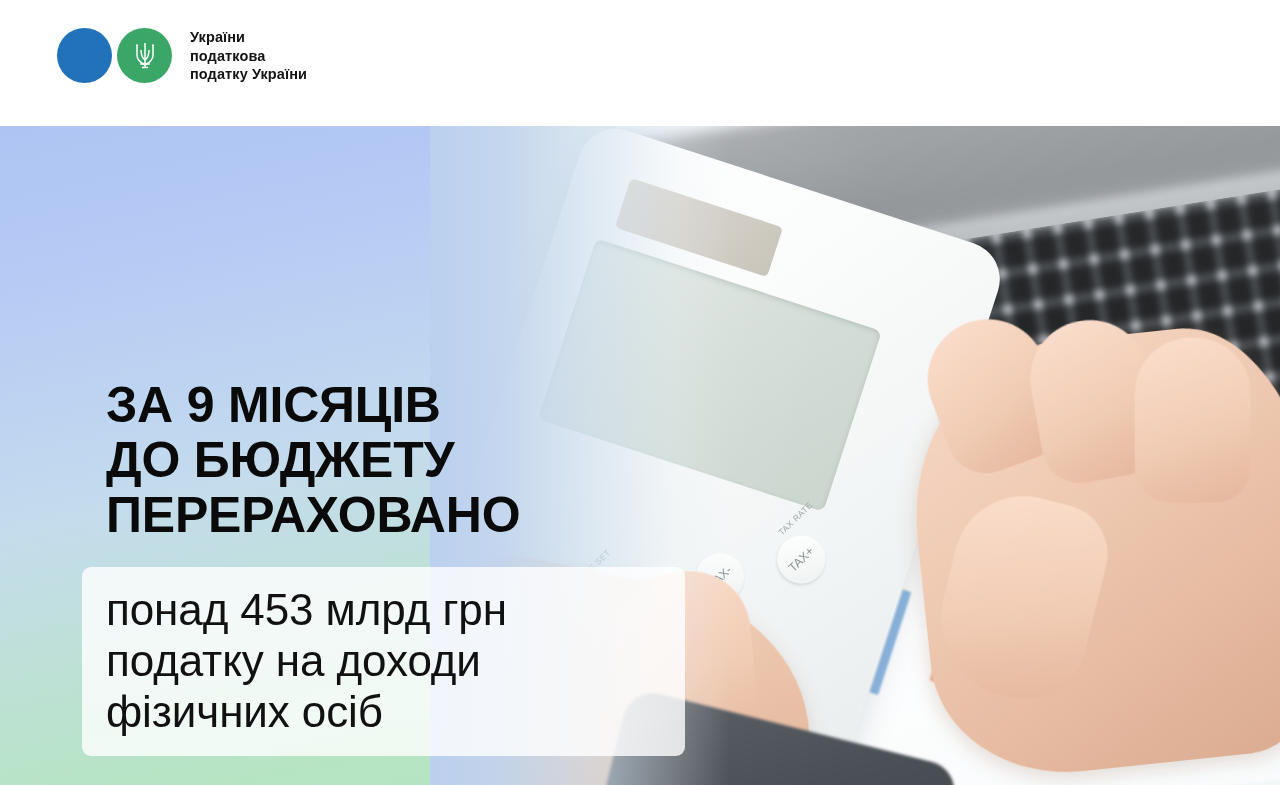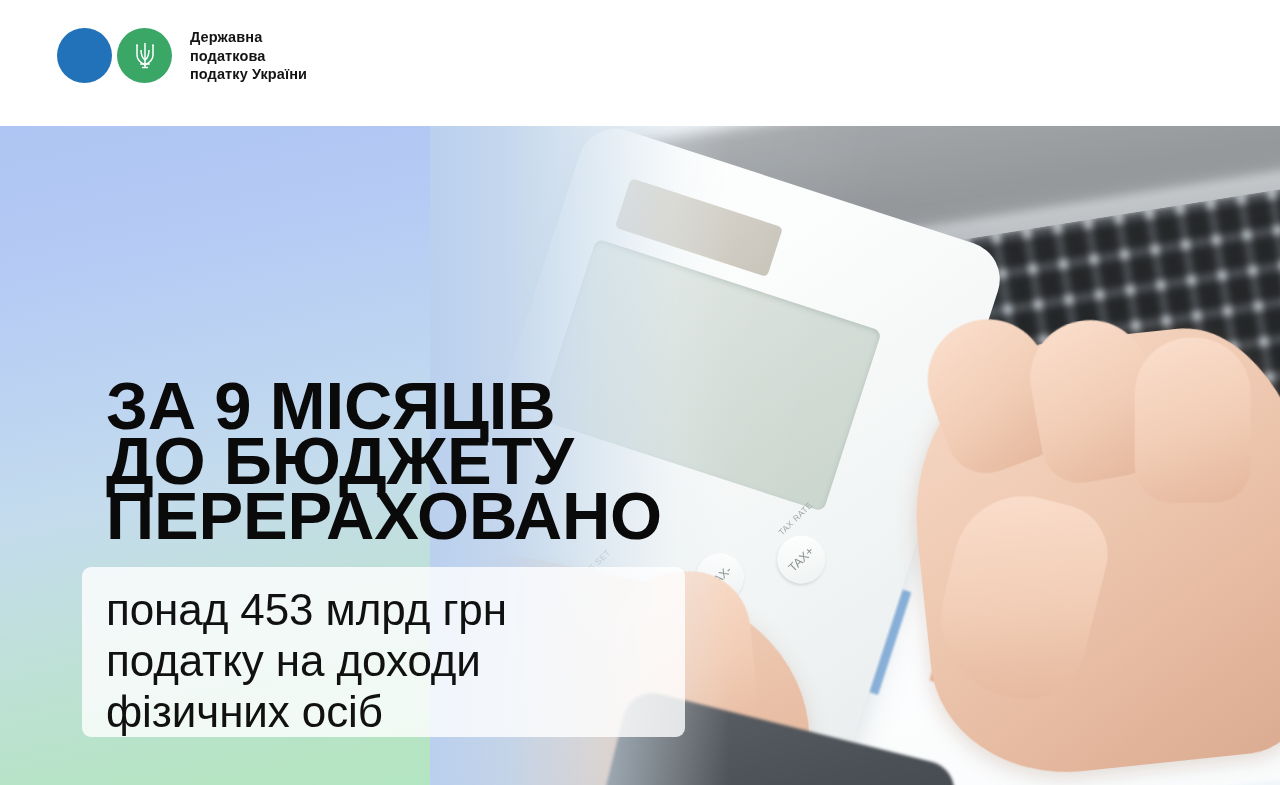--- a/index.html
+++ b/index.html
@@ -232,29 +232,29 @@
       rgba(192,212,236,.92) 25%,
       rgba(205,222,236,.62) 55%,
       rgba(225,236,242,.22) 82%,
       rgba(255,255,255,0) 100%);
   }
 
   
   #headline {
     position:absolute; left:106px; top:252px;
     z-index:30;
-    font-size:67px; font-weight:bold; line-height:55px;
+    font-size:50px; font-weight:bold; line-height:55px;
     letter-spacing:-0.2px;
     color:#0a0a0a;
     text-transform:uppercase;
     white-space:pre;
   }
   #subtitle-box {
     position:absolute; left:82px; top:441px;
-    width:603px; height:170px;
+    width:603px; height:189px;
     z-index:30;
     background:rgba(255,255,255,.80);
     border-radius:9px;
   }
   #subtitle-text {
     position:absolute; left:24px; top:17px;
     font-size:44px; line-height:51px; font-weight:normal;
     color:#111111;
     letter-spacing:-0.1px;
     white-space:pre;
@@ -375,20 +375,20 @@
             <path d="M8 10 Q8 17 12 20"></path>
             <path d="M16 10 Q16 17 12 20"></path>
             <path d="M7.2 24 L16.8 24"></path>
             <path d="M9 27.5 L15 27.5"></path>
             <path d="M3 5.2 L5 5.2"></path>
             <path d="M19 5.2 L21 5.2"></path>
           </g>
         </svg>
       </div>
       <div id="logo-text">
-        <div>Державна</div>
+        <div>України</div>
         <div>податкова</div>
         <div>податку України</div>
       </div>
     </div>
   </div>
 
 </div>
 
 </body></html>

